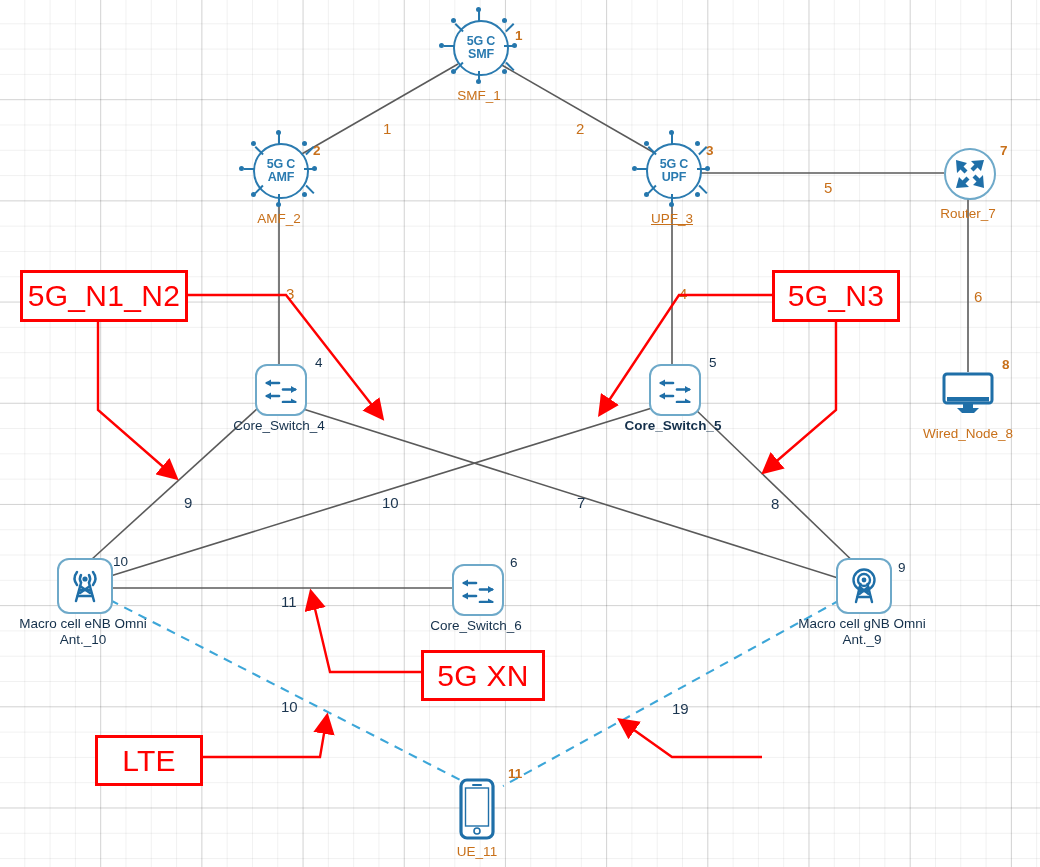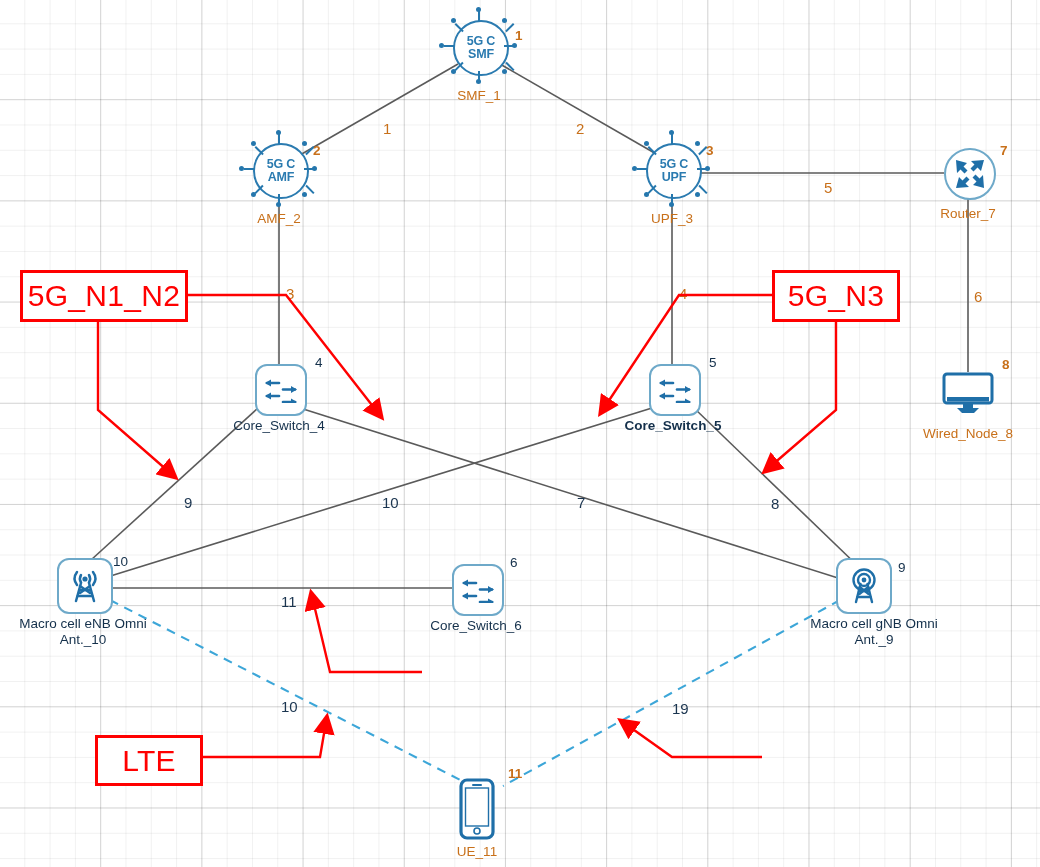--- a/index.html
+++ b/index.html
@@ -176,21 +176,21 @@
       <div class="spikedot" style="left:59px;top:23px;"></div>
       <div class="spike" style="left:3px;top:3px;width:11px;height:2.2px;transform:rotate(45deg);transform-origin:0 0;"></div>
       <div class="spikedot" style="left:-2px;top:-2px;"></div>
       <div class="spike" style="left:49px;top:3px;width:11px;height:2.2px;transform:rotate(-45deg);transform-origin:100% 0;"></div>
       <div class="spikedot" style="left:49px;top:-2px;"></div>
       <div class="spike" style="left:3px;top:49px;width:11px;height:2.2px;transform:rotate(-45deg);transform-origin:0 100%;"></div>
       <div class="spikedot" style="left:-2px;top:49px;"></div>
       <div class="spike" style="left:49px;top:49px;width:11px;height:2.2px;transform:rotate(45deg);transform-origin:100% 100%;"></div>
       <div class="spikedot" style="left:49px;top:49px;"></div>
     </div>
-    <div class="caption cap-orange" style="top:68px;">UPF_3</div>
+    <div class="caption cap-orange" style="top:68px;text-decoration:underline;">UPF_3</div>
   </div>
   <div class="devid" style="left:706px;top:143px;">3</div>
 
   <div class="node" style="left:944px;top:148px;width:48px;">
     <div class="rsq" style="border-radius:50%;width:48px;height:48px;">
       <svg width="34" height="34" viewBox="0 0 34 34">
         <g fill="#1f6fa8">
           <path d="M3 3 L14 6 L10.5 9.5 L14.5 13.5 L11.5 16.5 L7.5 12.5 L4 16 Z"></path>
           <path d="M31 3 L28 14 L24.5 10.5 L20.5 14.5 L17.5 11.5 L21.5 7.5 L18 4 Z"></path>
           <path d="M3 31 L6 20 L9.5 23.5 L13.5 19.5 L16.5 22.5 L12.5 26.5 L16 30 Z"></path>
@@ -316,21 +316,21 @@
         <g stroke="#1f6fa8" stroke-width="2.4" fill="none" stroke-linecap="round">
           <line x1="15.5" y1="17" x2="11" y2="35"></line>
           <line x1="22.5" y1="17" x2="27" y2="35"></line>
           <line x1="14" y1="24" x2="24" y2="24"></line>
           <line x1="12.6" y1="30" x2="25.4" y2="30"></line>
           <line x1="14.8" y1="20" x2="23.6" y2="27"></line>
           <line x1="23.2" y1="20" x2="14.4" y2="27"></line>
         </g>
       </svg>
     </div>
-    <div class="caption cap-dark" style="top:58px;margin-left:12px;">
+    <div class="caption cap-dark" style="top:58px;">
       <div>Macro cell gNB Omni</div>
       <div>Ant._9</div>
     </div>
   </div>
   <div class="devid dark" style="left:898px;top:560px;">9</div>
 
   <div class="node" style="left:458px;top:766px;width:38px;margin-top:12px;">
     <div style="width:38px;height:62px;">
       <svg width="38" height="62" viewBox="0 0 38 62">
         <rect x="3" y="2" width="32" height="58" rx="6" fill="#ffffff" stroke="#1f6fa8" stroke-width="3.2"></rect>
@@ -355,15 +355,16 @@
       <path d="M773 295 L679 295 L600 414"></path>
       <path d="M836 318 L836 410 L764 472"></path>
       <path d="M422 672 L330 672 L311 592"></path>
       <path d="M197 757 L320 757 L327 716"></path>
       <path d="M762 757 L672 757 L620 720"></path>
     </g>
   </svg>
 
   <div class="annotbox" style="left:20px;top:270px;width:162px;height:46px;">5G_N1_N2</div>
   <div class="annotbox" style="left:772px;top:270px;width:122px;height:46px;">5G_N3</div>
+  <div class="annotbox" style="left:421px;top:650px;width:118px;height:45px;">5G XN</div>
   <div class="annotbox" style="left:95px;top:735px;width:102px;height:45px;">LTE</div>
 
 </div>
 
 </body></html>

